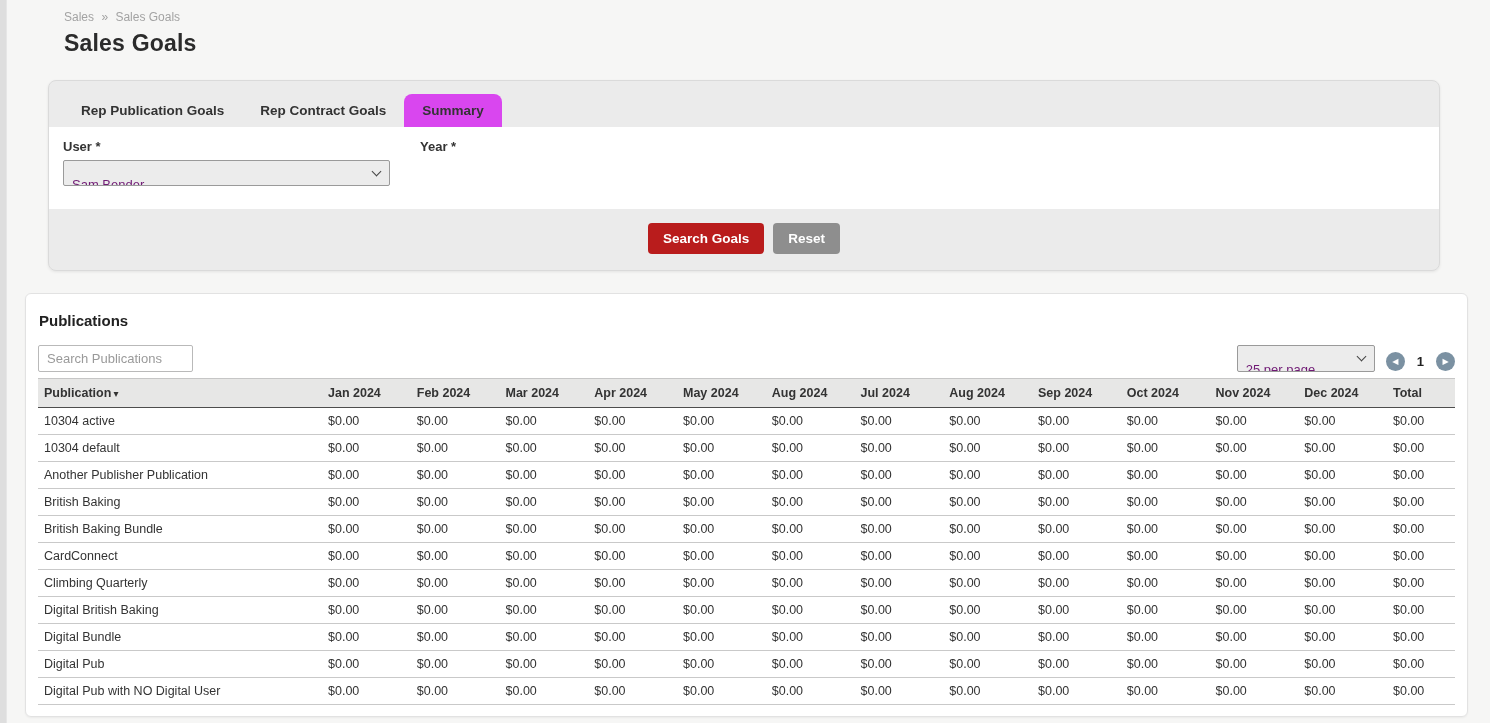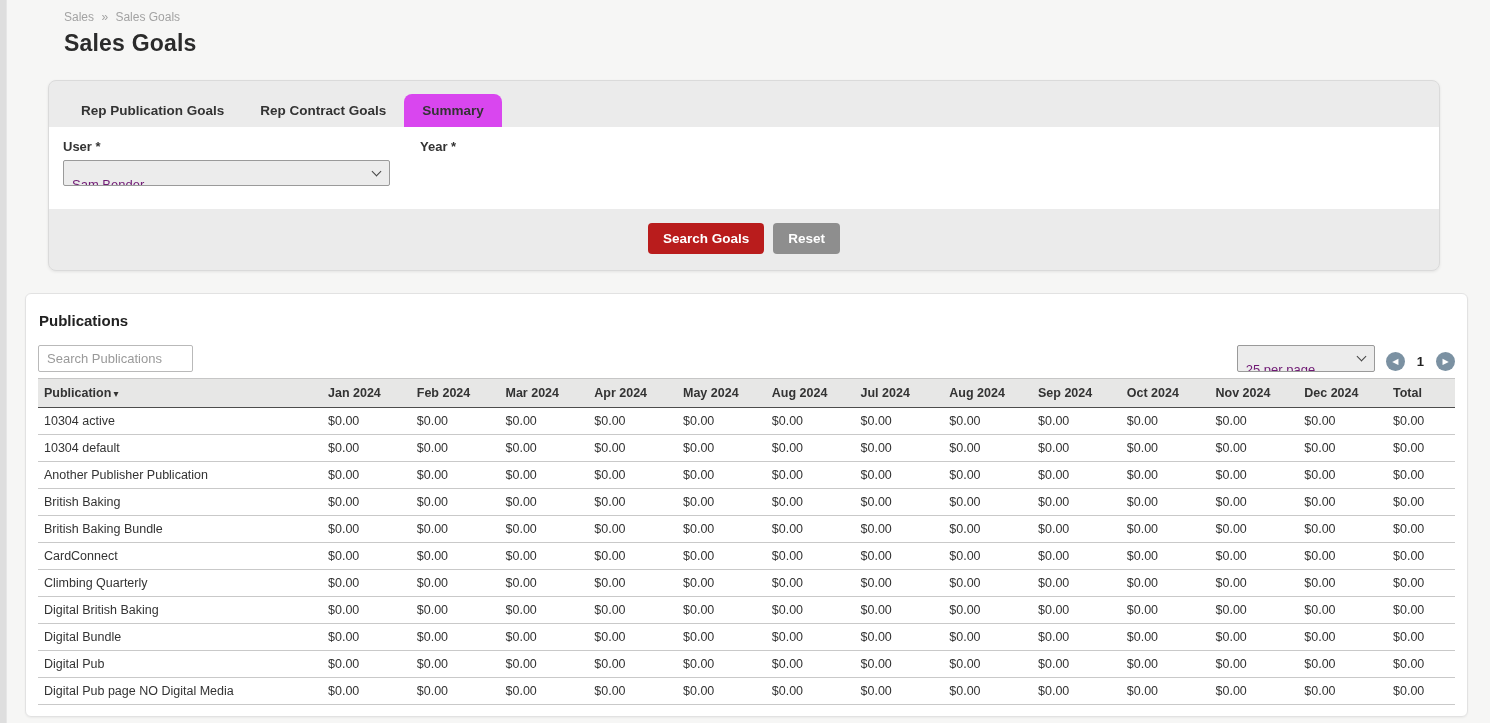--- a/index.html
+++ b/index.html
@@ -363,21 +363,21 @@
             <td>$0.00</td>
             <td>$0.00</td>
             <td>$0.00</td>
             <td>$0.00</td>
             <td>$0.00</td>
             <td>$0.00</td>
             <td>$0.00</td>
             <td>$0.00</td>
           </tr>
           <tr>
-            <td>Digital Pub page NO Digital Media</td>
+            <td>Digital Pub with NO Digital User</td>
             <td>$0.00</td>
             <td>$0.00</td>
             <td>$0.00</td>
             <td>$0.00</td>
             <td>$0.00</td>
             <td>$0.00</td>
             <td>$0.00</td>
             <td>$0.00</td>
             <td>$0.00</td>
             <td>$0.00</td>

